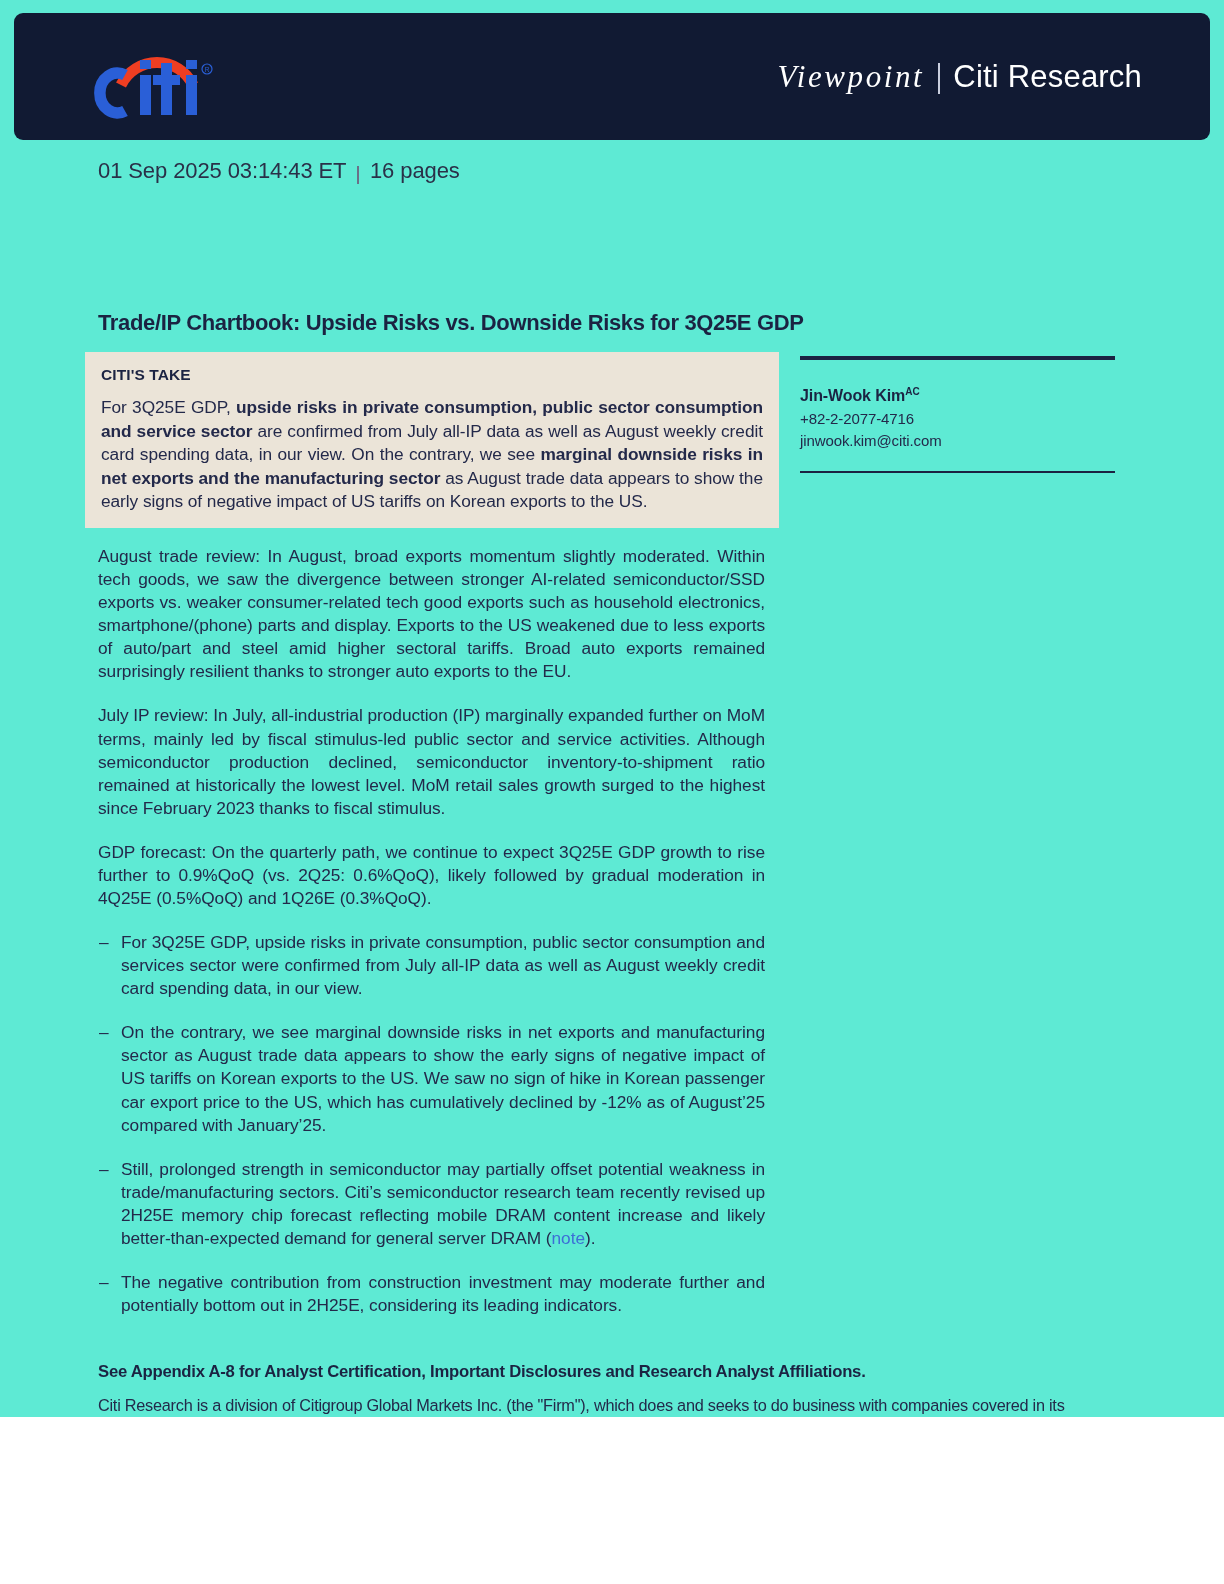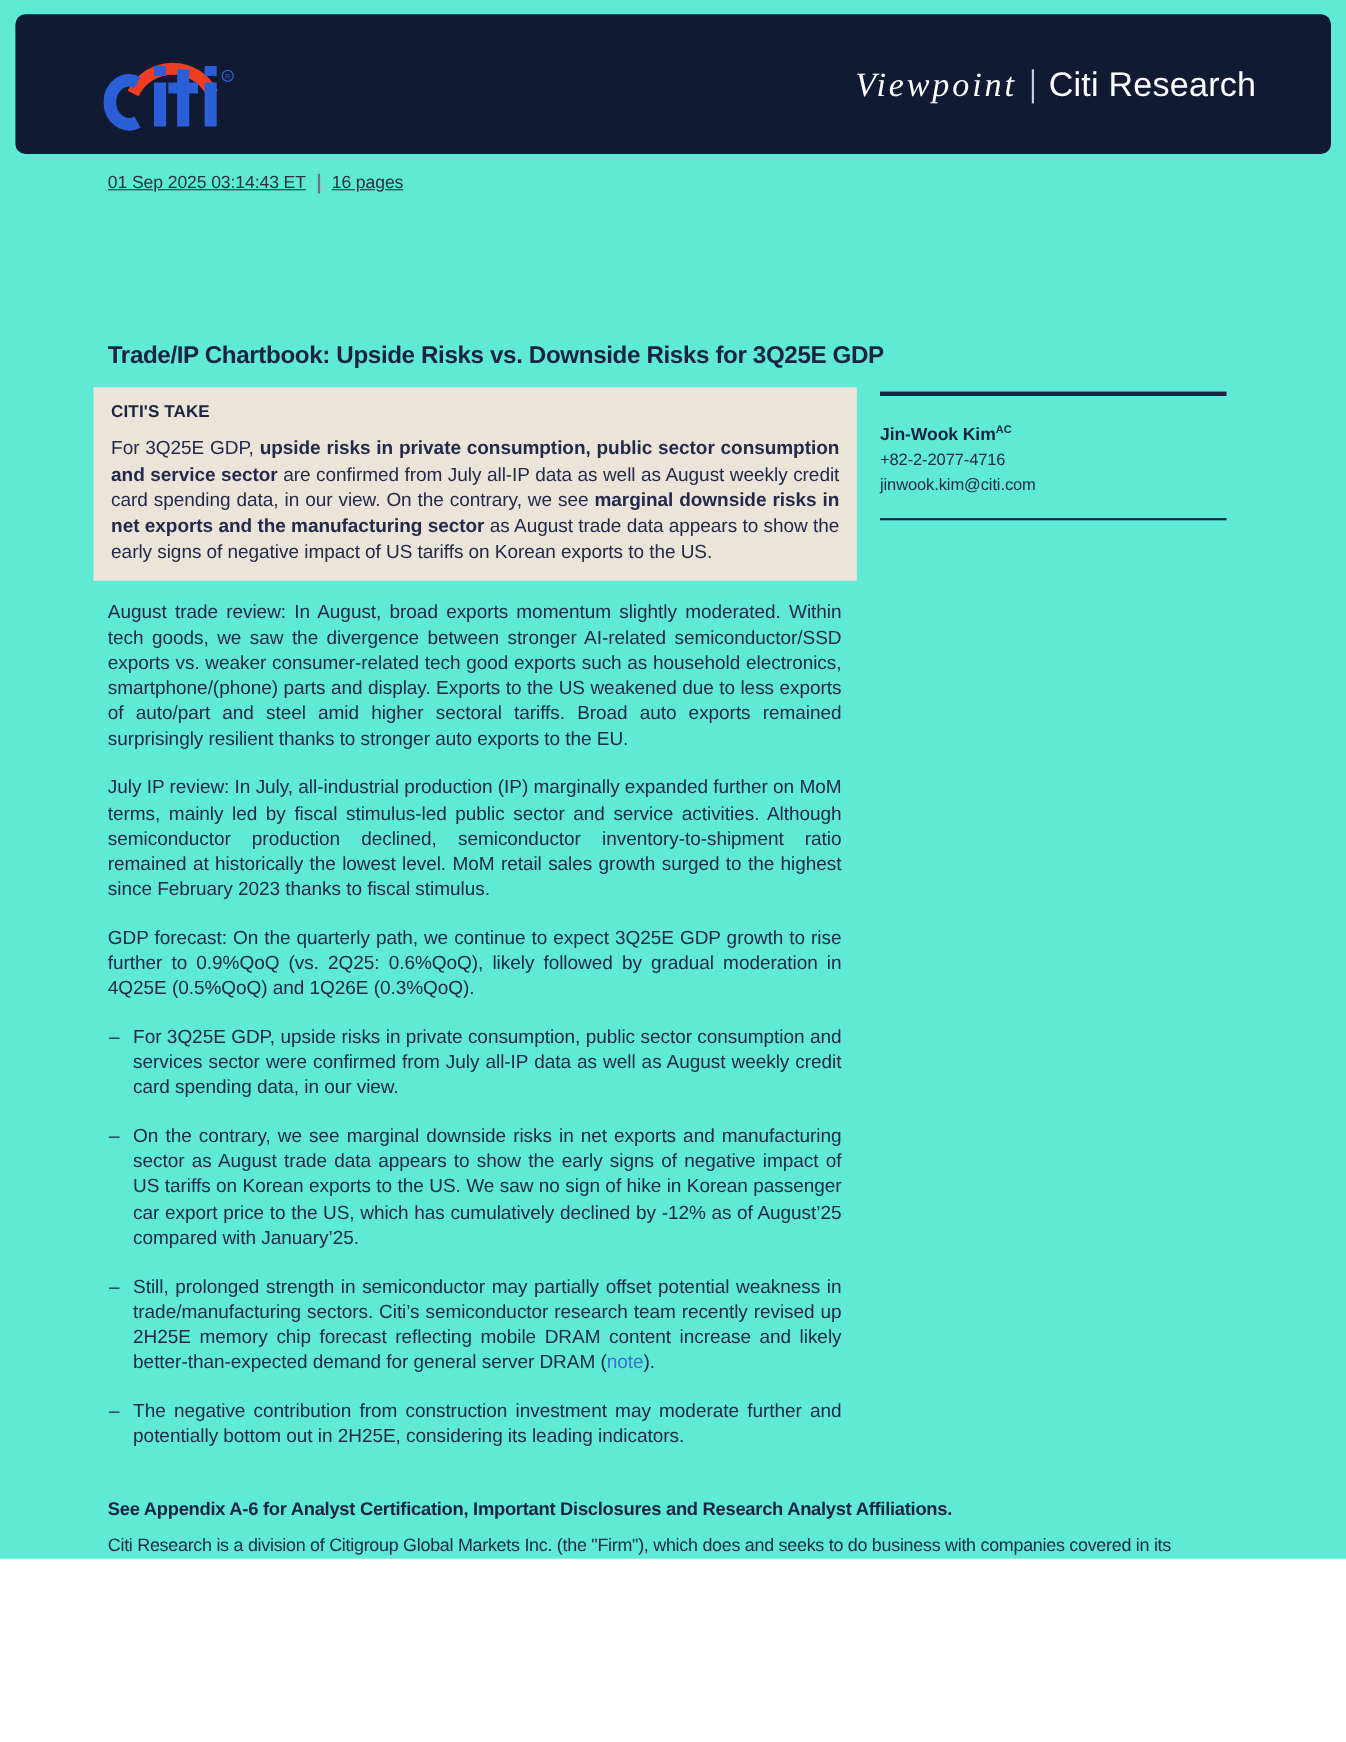--- a/index.html
+++ b/index.html
@@ -75,27 +75,26 @@
     color: #ffffff;
     font-weight: 400;
     letter-spacing: 0.2px;
   }
 
   
   .date-line {
     position: absolute;
     left: 98px;
     top: 158px;
-    font-size: 16px;
+    font-size: 22px;
     color: #2a3048;
     letter-spacing: -0.1px;
     display: flex;
     align-items: flex-end;
     white-space: nowrap;
-    text-decoration: underline;
   }
   .date-sep {
     display: inline-block;
     width: 1.5px;
     height: 18px;
     background: #6a7088;
     margin: 0 11px 0 11px;
   }
 
   
@@ -307,17 +306,17 @@
       <p class="para"><b>August trade review:</b><span> In August, broad exports momentum slightly moderated. Within tech goods, we saw the divergence between stronger AI-related semiconductor/SSD exports vs. weaker consumer-related tech good exports such as household electronics, smartphone/(phone) parts and display. Exports to the US weakened due to less exports of auto/part and steel amid higher sectoral tariffs. Broad auto exports remained surprisingly resilient thanks to stronger auto exports to the EU.</span></p>
       <p class="para"><b>July IP review:</b><span> In July, all-industrial production (IP) marginally expanded further on MoM terms, mainly led by fiscal stimulus-led public sector and service activities. Although semiconductor production declined, semiconductor inventory-to-shipment ratio remained at historically the lowest level. MoM retail sales growth surged to the highest since February 2023 thanks to fiscal stimulus.</span></p>
       <p class="para"><b>GDP forecast:</b><span> On the quarterly path, we continue to expect 3Q25E GDP growth to rise further to 0.9%QoQ (vs. 2Q25: 0.6%QoQ), likely followed by gradual moderation in 4Q25E (0.5%QoQ) and 1Q26E (0.3%QoQ).</span></p>
       <p class="bullet"><span class="dash">–</span><span>For 3Q25E GDP, upside risks in private consumption, public sector consumption and services sector were confirmed from July all-IP data as well as August weekly credit card spending data, in our view.</span></p>
       <p class="bullet"><span class="dash">–</span><span>On the contrary, we see marginal downside risks in net exports and manufacturing sector as August trade data appears to show the early signs of negative impact of US tariffs on Korean exports to the US. We saw no sign of hike in Korean passenger car export price to the US, which has cumulatively declined by -12% as of August’25 compared with January’25.</span></p>
       <p class="bullet"><span class="dash">–</span><span>Still, prolonged strength in semiconductor may partially offset potential weakness in trade/manufacturing sectors. Citi’s semiconductor research team recently revised up 2H25E memory chip forecast reflecting mobile DRAM content increase and likely better-than-expected demand for general server DRAM (</span><a class="note-link" href="#">note</a><span>).</span></p>
       <p class="bullet"><span class="dash">–</span><span>The negative contribution from construction investment may moderate further and potentially bottom out in 2H25E, considering its leading indicators.</span></p>
     </div>
 
   <div class="footer">
-    <p class="footer-head">See Appendix A-6 for Analyst Certification, Important Disclosures and Research Analyst Affiliations.</p>
+    <p class="footer-head">See Appendix A-8 for Analyst Certification, Important Disclosures and Research Analyst Affiliations.</p>
     <p class="footer-body">Citi Research is a division of Citigroup Global Markets Inc. (the "Firm"), which does and seeks to do business with companies covered in its research reports. As a result, investors should be aware that the Firm may have a conflict of interest that could affect the objectivity of this report. Investors should consider this report as only a single factor in making their investment decision. Certain products (not inconsistent with the author's published research) are available only on Citi's portals.</p>
   </div>
 
 </div>
 
 </body></html>

